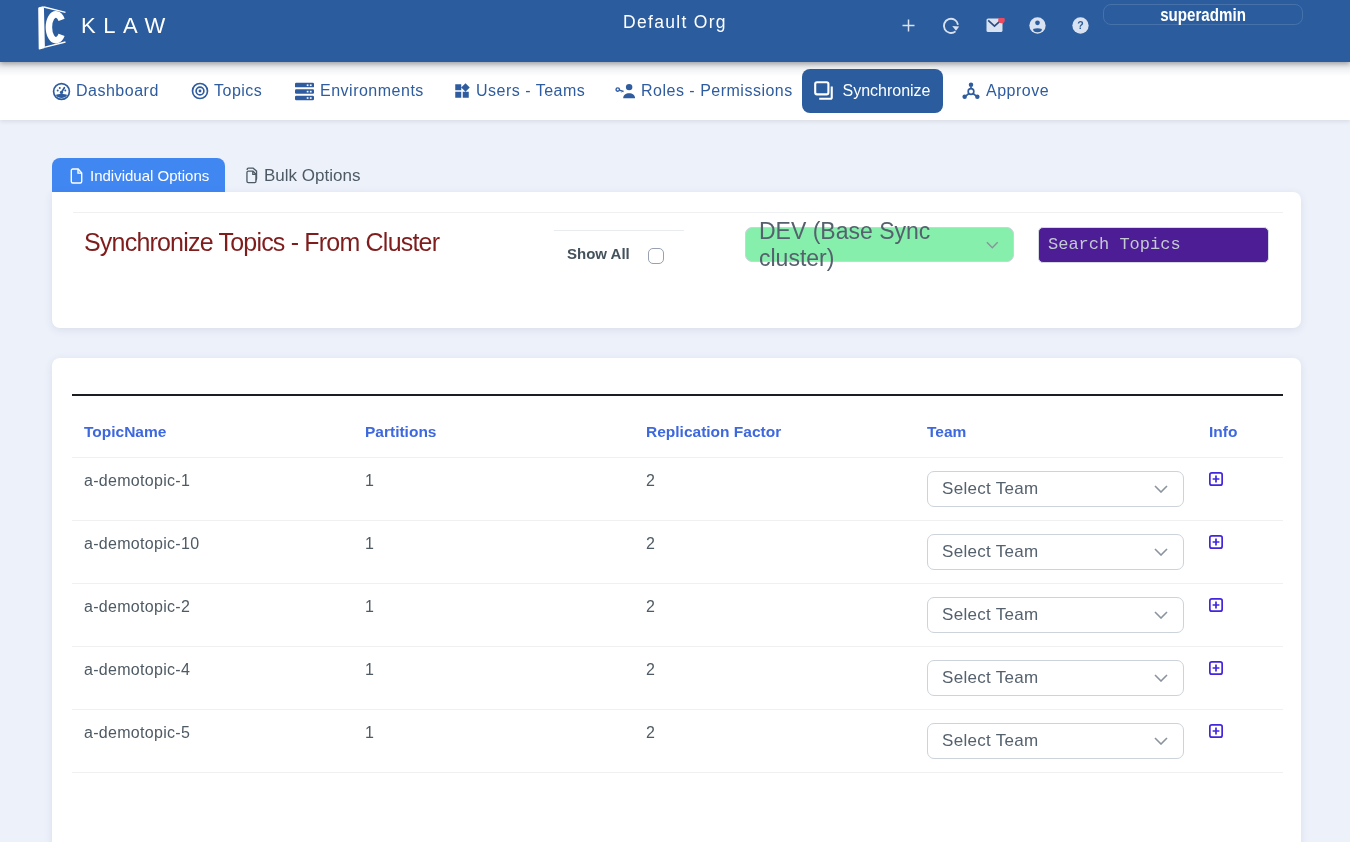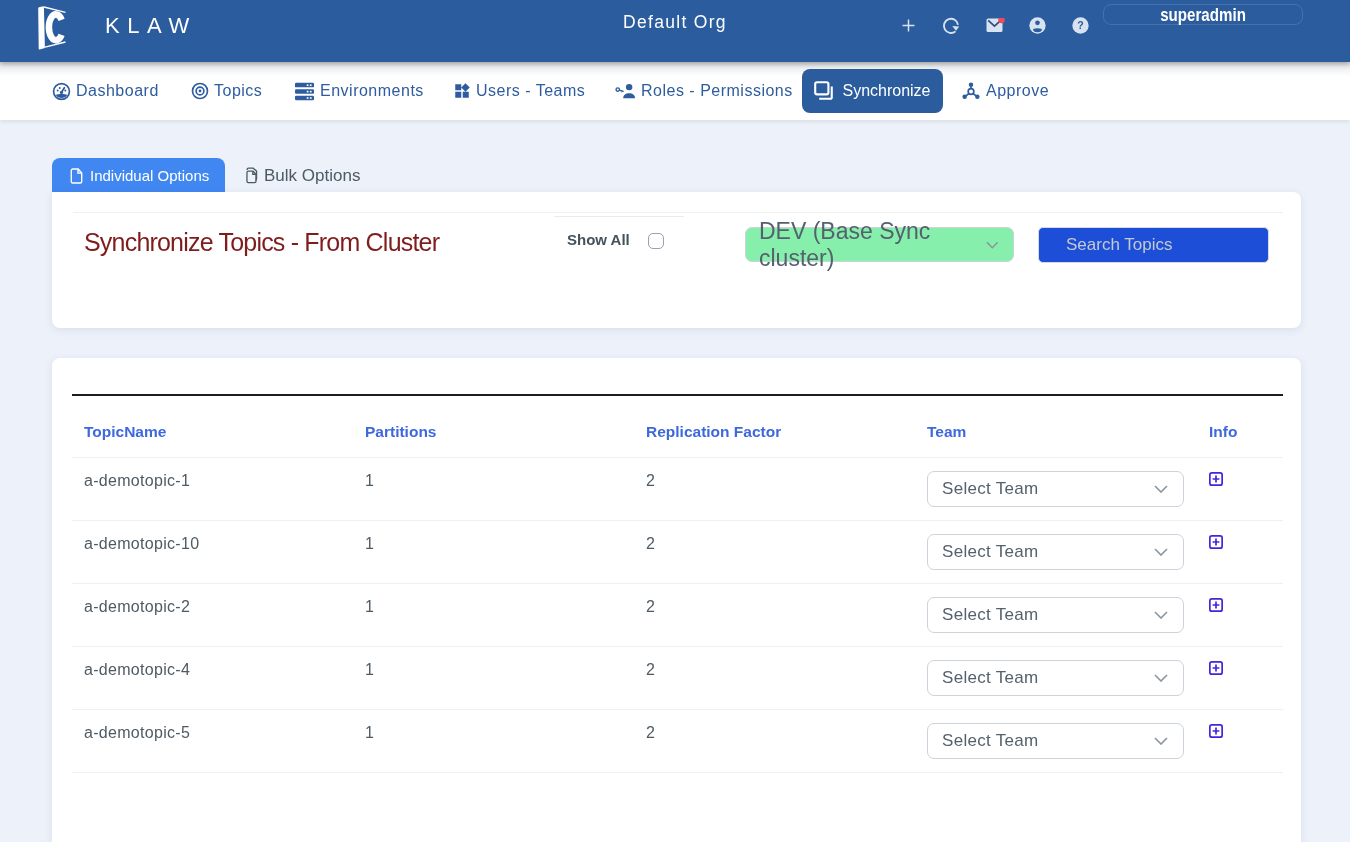--- a/index.html
+++ b/index.html
@@ -2,21 +2,21 @@
 <html><head>
 <meta charset="utf-8">
 <style>
 * { margin:0; padding:0; box-sizing:border-box; }
 html,body { width:1350px; height:842px; overflow:hidden; }
 body { font-family:"Liberation Sans", sans-serif; background:#edf1fa; position:relative; }
 .abs { position:absolute; }
 
 
 #header { position:absolute; top:0; left:0; width:1350px; height:62px; background:#2b5c9d; box-shadow:0 2px 5px rgba(0,0,0,.30); z-index:10; }
-#klawtext { position:absolute; left:81px; top:13px; color:#fff; font-size:22px; letter-spacing:7.6px; font-weight:normal;margin-left:24px; }
+#klawtext { position:absolute; left:81px; top:13px; color:#fff; font-size:22px; letter-spacing:7.6px; font-weight:normal; }
 #orgname { position:absolute; left:0; right:0; top:12px; text-align:center; color:#fff; font-size:17.5px; letter-spacing:1.3px; }
 .hicon { position:absolute; top:17px; }
 #userbox { position:absolute; right:47px; top:4px; width:200px; }
 #userbox .ub { border:1px solid rgba(255,255,255,.13); border-radius:8px; text-align:center; color:#fff; }
 #ub1 { height:21px; line-height:20px; font-size:18px; font-weight:bold; }
 #ub1 span, #ub2 span { display:inline-block; transform:scaleX(0.84); transform-origin:center; }
 #ub2 { margin-top:2px; height:24px; line-height:23px; font-size:11.5px; font-weight:bold; }
 
 
 #navbar { position:absolute; top:62px; left:0; width:1350px; height:58px; background:linear-gradient(180deg,#e2e4e8 0,#ffffff 14px); box-shadow:0 2px 4px rgba(0,0,0,.08); z-index:5; }
@@ -29,27 +29,27 @@
 #tab1 { position:absolute; left:52px; top:158px; width:173px; height:35px; background:#4187f2; border-radius:8px 8px 0 0; color:#fff; font-size:15px; display:flex; align-items:center; }
 #tab1 svg { margin:0 7px 0 18px; }
 #tab2 { position:absolute; left:243px; top:158px; height:35px; color:#4d5a65; font-size:17px; display:flex; align-items:center; }
 #tab2 svg { margin-right:5px; }
 
 
 #card1 { position:absolute; left:52px; top:192px; width:1249px; height:136px; background:#fff; border-radius:0 8px 8px 8px; box-shadow:0 2px 8px rgba(40,60,100,.10); }
 #card1 hr.mainhr { position:absolute; left:21px; top:20px; width:1210px; border:none; border-top:1px solid #eef0f2; }
 
 #h1t { position:absolute; left:32px; top:36px; font-size:25px; letter-spacing:-0.8px; color:#7f1d1d; }
-#showall { position:absolute; left:502px; top:24px; width:130px; border-top:1px solid #e9ecef; padding-top:16px; padding-right:20px; display:flex; align-items:flex-start; }
+#showall { position:absolute; left:502px; top:38px; width:130px; border-top:1px solid #e9ecef; padding-top:16px; padding-right:20px; display:flex; align-items:flex-end; }
 #showall span { font-size:15px; font-weight:bold; color:#44525c; margin-left:13px; position:relative; top:-2px; }
 #showall .cb { margin-left:auto; width:16px; height:16px; border:1.5px solid #98a1b0; border-radius:5px; background:#fff; }
 .sel { position:absolute; border:1px solid #ccd3da; border-radius:7px; background:#86efac; font-size:23px; color:#55616d; display:flex; align-items:center; }
 .sel .chev { margin-left:auto; }
 #clustersel { left:693px; top:35px; width:269px; height:35px; padding:0 14px 0 13px; }
-#searchbox { position:absolute; left:986px; top:35px; width:231px; height:36px; border:1px solid #d5dade; border-radius:5px; background:#1d4ed8; font-size:17px; color:#c4cad1; line-height:34px; padding-left:27px; }
+#searchbox { position:absolute; left:986px; top:35px; width:231px; height:36px; border:1px solid #d5dade; border-radius:5px; background:#4c1d95; font-size:17px; color:#c4cad1; line-height:34px; padding-left:9px;font-family:Liberation Mono, monospace; }
 
 
 #card2 { position:absolute; left:52px; top:358px; width:1249px; height:560px; background:#fff; border-radius:8px; box-shadow:0 2px 8px rgba(40,60,100,.10); }
 #tbl { position:absolute; left:20px; top:36px; width:1211px; border-collapse:collapse; table-layout:fixed; border-top:2px solid #1a1d21; }
 #tbl th { text-align:left; color:#3e68de; font-size:15.5px; line-height:18px; padding:27px 12px 16px 12px; border-bottom:1px solid #f0f0f2; font-weight:bold; }
 #tbl td { vertical-align:top; padding:13px 12px 13px 12px; border-bottom:1px solid #f0f0f2; font-size:16px; letter-spacing:0.3px; line-height:20px; color:#4e5a64; }
 #tbl .c1 { width:281px; } #tbl .c2 { width:281px; } #tbl .c3 { width:281px; } #tbl .c4 { width:282px; } #tbl .c5 { width:86px; }
 .teamsel { width:257px; height:36px; border:1px solid #ccd3da; border-radius:7px; background:#fff; font-size:17px; color:#55616d; display:flex; align-items:center; padding:0 15px 0 14px; margin-top:0; }
 .teamsel .chev { margin-left:auto; }
 </style>

